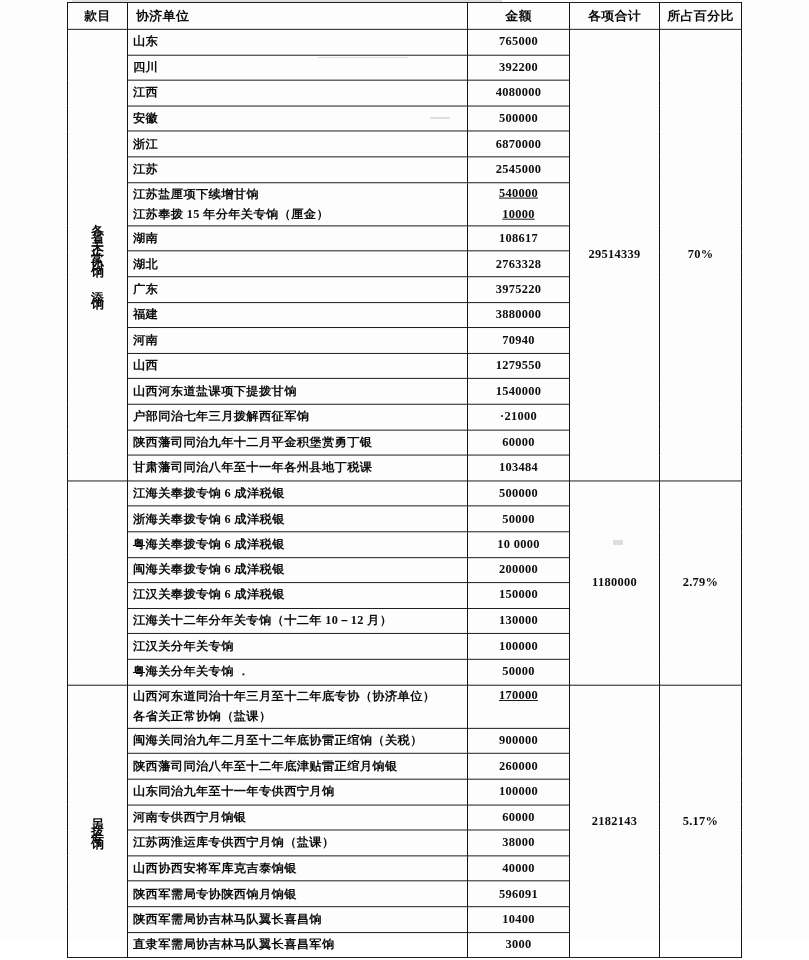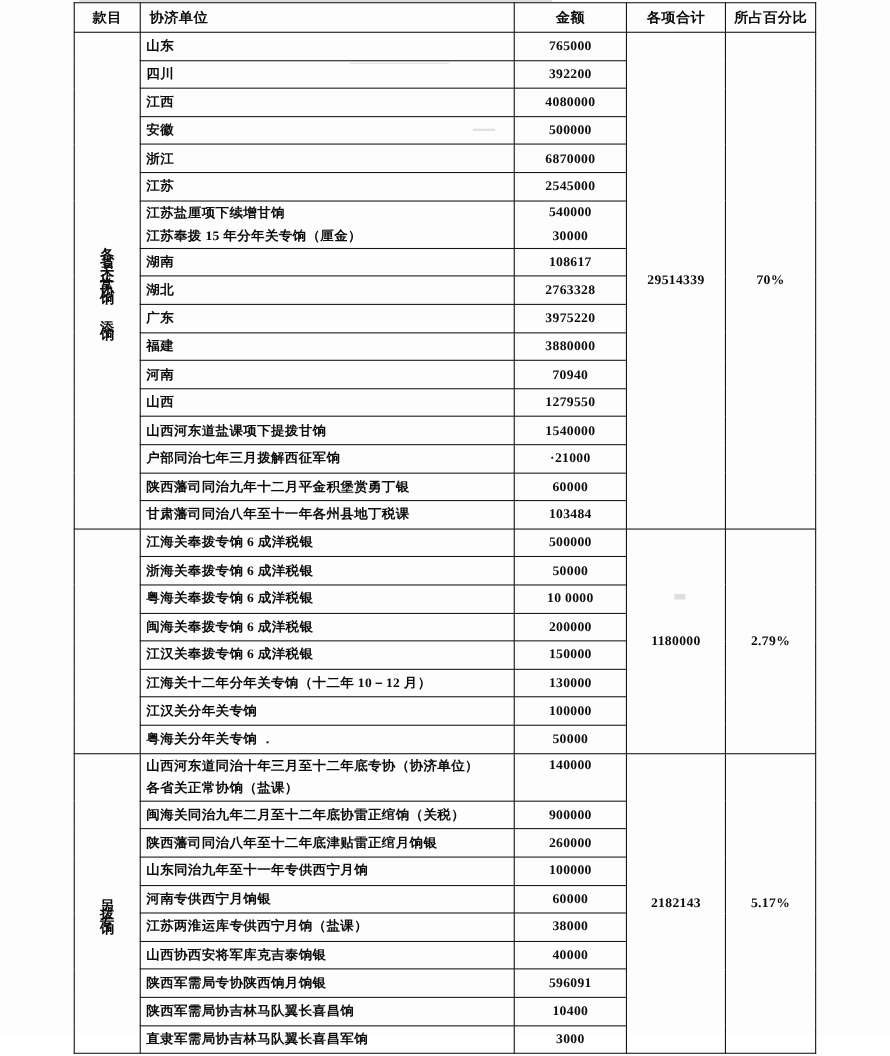--- a/index.html
+++ b/index.html
@@ -96,21 +96,21 @@
   td.unit-cell .ln { display: block; }
 
   td.amount-cell {
     text-align: center;
     height: 25.6px;
     font-size: 12.4px;
   }
   td.amount-cell.two-line {
     line-height: 1.72;
   }
-  td.amount-cell .ln { display: block; }
+  td.amount-cell .ln { display: block; text-decoration: underline; }
   td.amount-cell .ln.blank { visibility: hidden; }
 
   td.total-cell, td.percent-cell {
     text-align: center;
     vertical-align: top;
     padding-top: 5px;
     font-size: 12.4px;
   }
 
   
@@ -182,21 +182,21 @@
             <td class="unit-cell">江苏</td>
             <td class="amount-cell">2545000</td>
           </tr>
           <tr>
             <td class="unit-cell two-line">
               <span class="ln">江苏盐厘项下续增甘饷</span>
               <span class="ln">江苏奉拨 15 年分年关专饷（厘金）</span>
             </td>
             <td class="amount-cell two-line">
               <span class="ln">540000</span>
-              <span class="ln">30000</span>
+              <span class="ln">10000</span>
             </td>
           </tr>
           <tr>
             <td class="unit-cell">湖南</td>
             <td class="amount-cell">108617</td>
           </tr>
           <tr>
             <td class="unit-cell">湖北</td>
             <td class="amount-cell">2763328</td>
           </tr>
@@ -269,21 +269,21 @@
           </tr>
           <tr class="section-start">
             <td class="group-label" rowspan="10">
               <span class="vtext">另拨专饷</span>
             </td>
             <td class="unit-cell two-line">
               <span class="ln">山西河东道同治十年三月至十二年底专协（协济单位）</span>
               <span class="ln">各省关正常协饷（盐课）</span>
             </td>
             <td class="amount-cell two-line">
-              <span class="ln">140000</span>
+              <span class="ln">170000</span>
               <span class="ln blank">&nbsp;</span>
             </td>
             <td class="total-cell" rowspan="10">2182143</td>
             <td class="percent-cell" rowspan="10">5.17%</td>
           </tr>
           <tr>
             <td class="unit-cell">闽海关同治九年二月至十二年底协雷正绾饷（关税）</td>
             <td class="amount-cell">900000</td>
           </tr>
           <tr>

